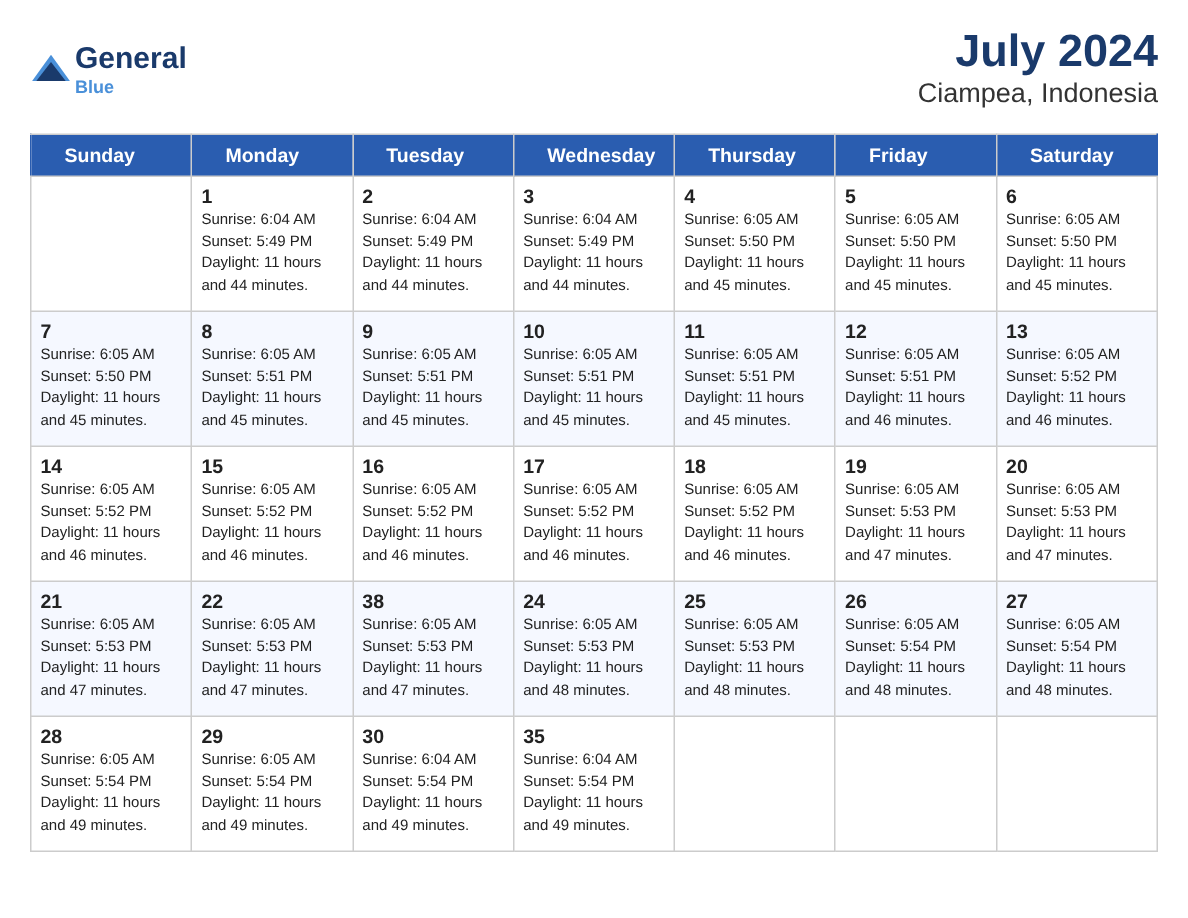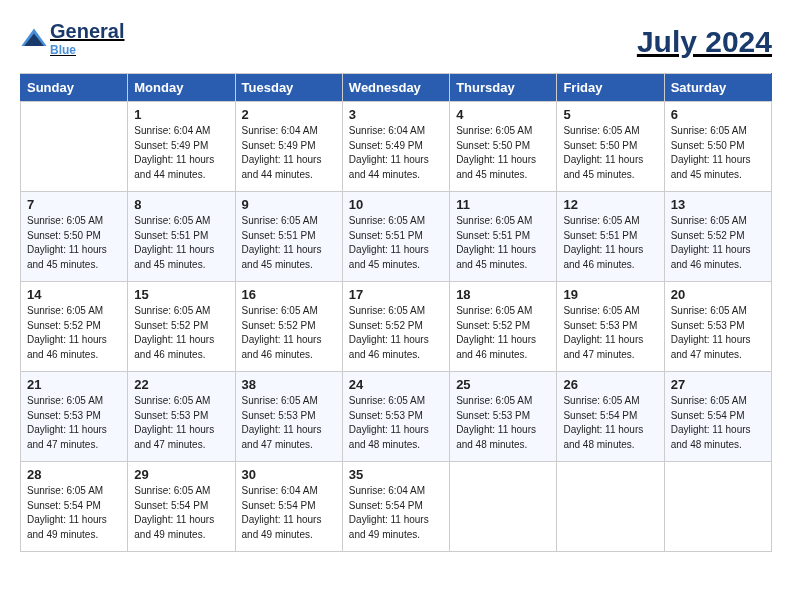--- a/index.html
+++ b/index.html
@@ -6,23 +6,22 @@
     body {
       font-family: Arial, sans-serif;
       background: #fff;
       width: 792px;
       min-height: 612px;
       padding: 20px;
     }
     .header {
       display: flex;
       justify-content: space-between;
-      align-items: flex-end;
+      align-items: center;
       margin-bottom: 16px;
-      text-decoration: underline;
     }
     .logo {
       display: flex;
       align-items: center;
     }
     .logo-icon {
       width: 28px;
       height: 28px;
       margin-right: 2px;
     }
@@ -43,21 +42,21 @@
     table {
       width: 100%;
       border-collapse: collapse;
       table-layout: fixed;
     }
     th {
       background-color: #2a5db0;
       color: #fff;
       font-size: 13px;
       font-weight: bold;
-      padding: 6px 6px;
+      padding: 6px 22px;
       text-align: left;
       border: 1px solid #ccc;
     }
     td {
       border: 1px solid #ccc;
       vertical-align: top;
       padding: 5px 6px;
       font-size: 10.5px;
       color: #222;
       min-height: 80px;
@@ -95,20 +94,21 @@
       <polygon points="20,5 38,30 2,30" fill="#4a90d9"></polygon>
       <polygon points="20,12 34,30 6,30" fill="#1a3a6b"></polygon>
     </svg>
     <div>
       <div style="font-size:20px;font-weight:bold;color:#1a3a6b;">General</div>
       <div style="font-size:12px;font-weight:bold;color:#4a90d9;">Blue</div>
     </div>
   </div>
   <div class="title-block">
     <div class="month-title">July 2024</div>
+    <div class="location">Ciampea, Indonesia</div>
   </div>
 </div>
 
 <table>
   <thead>
     <tr>
       <th>Sunday</th>
       <th>Monday</th>
       <th>Tuesday</th>
       <th>Wednesday</th>

